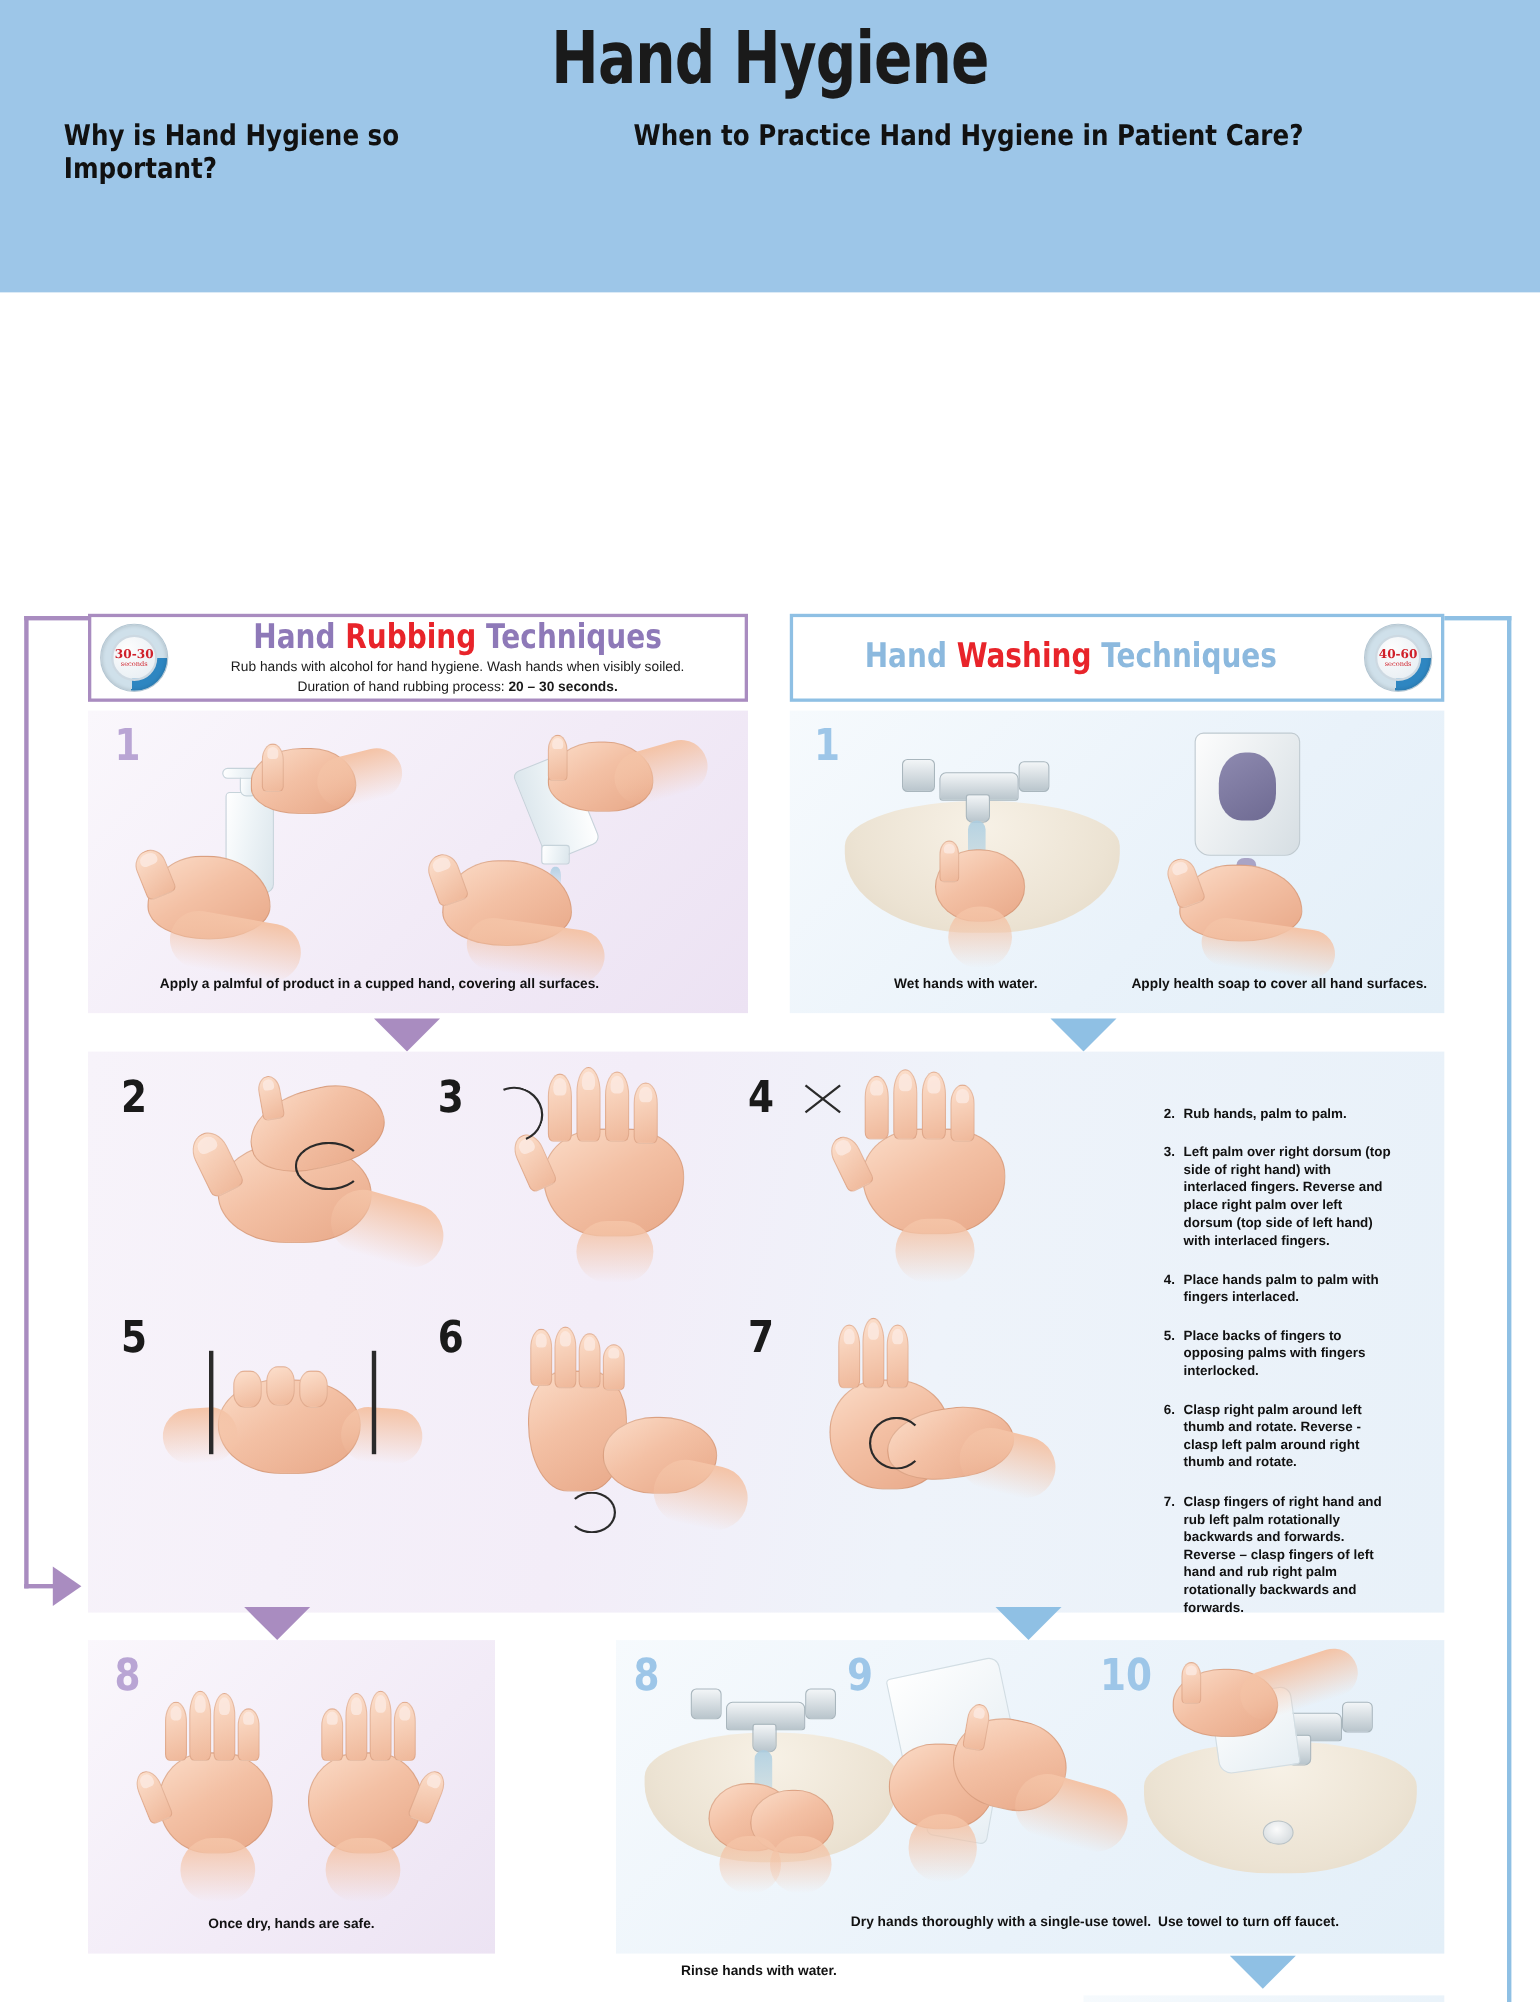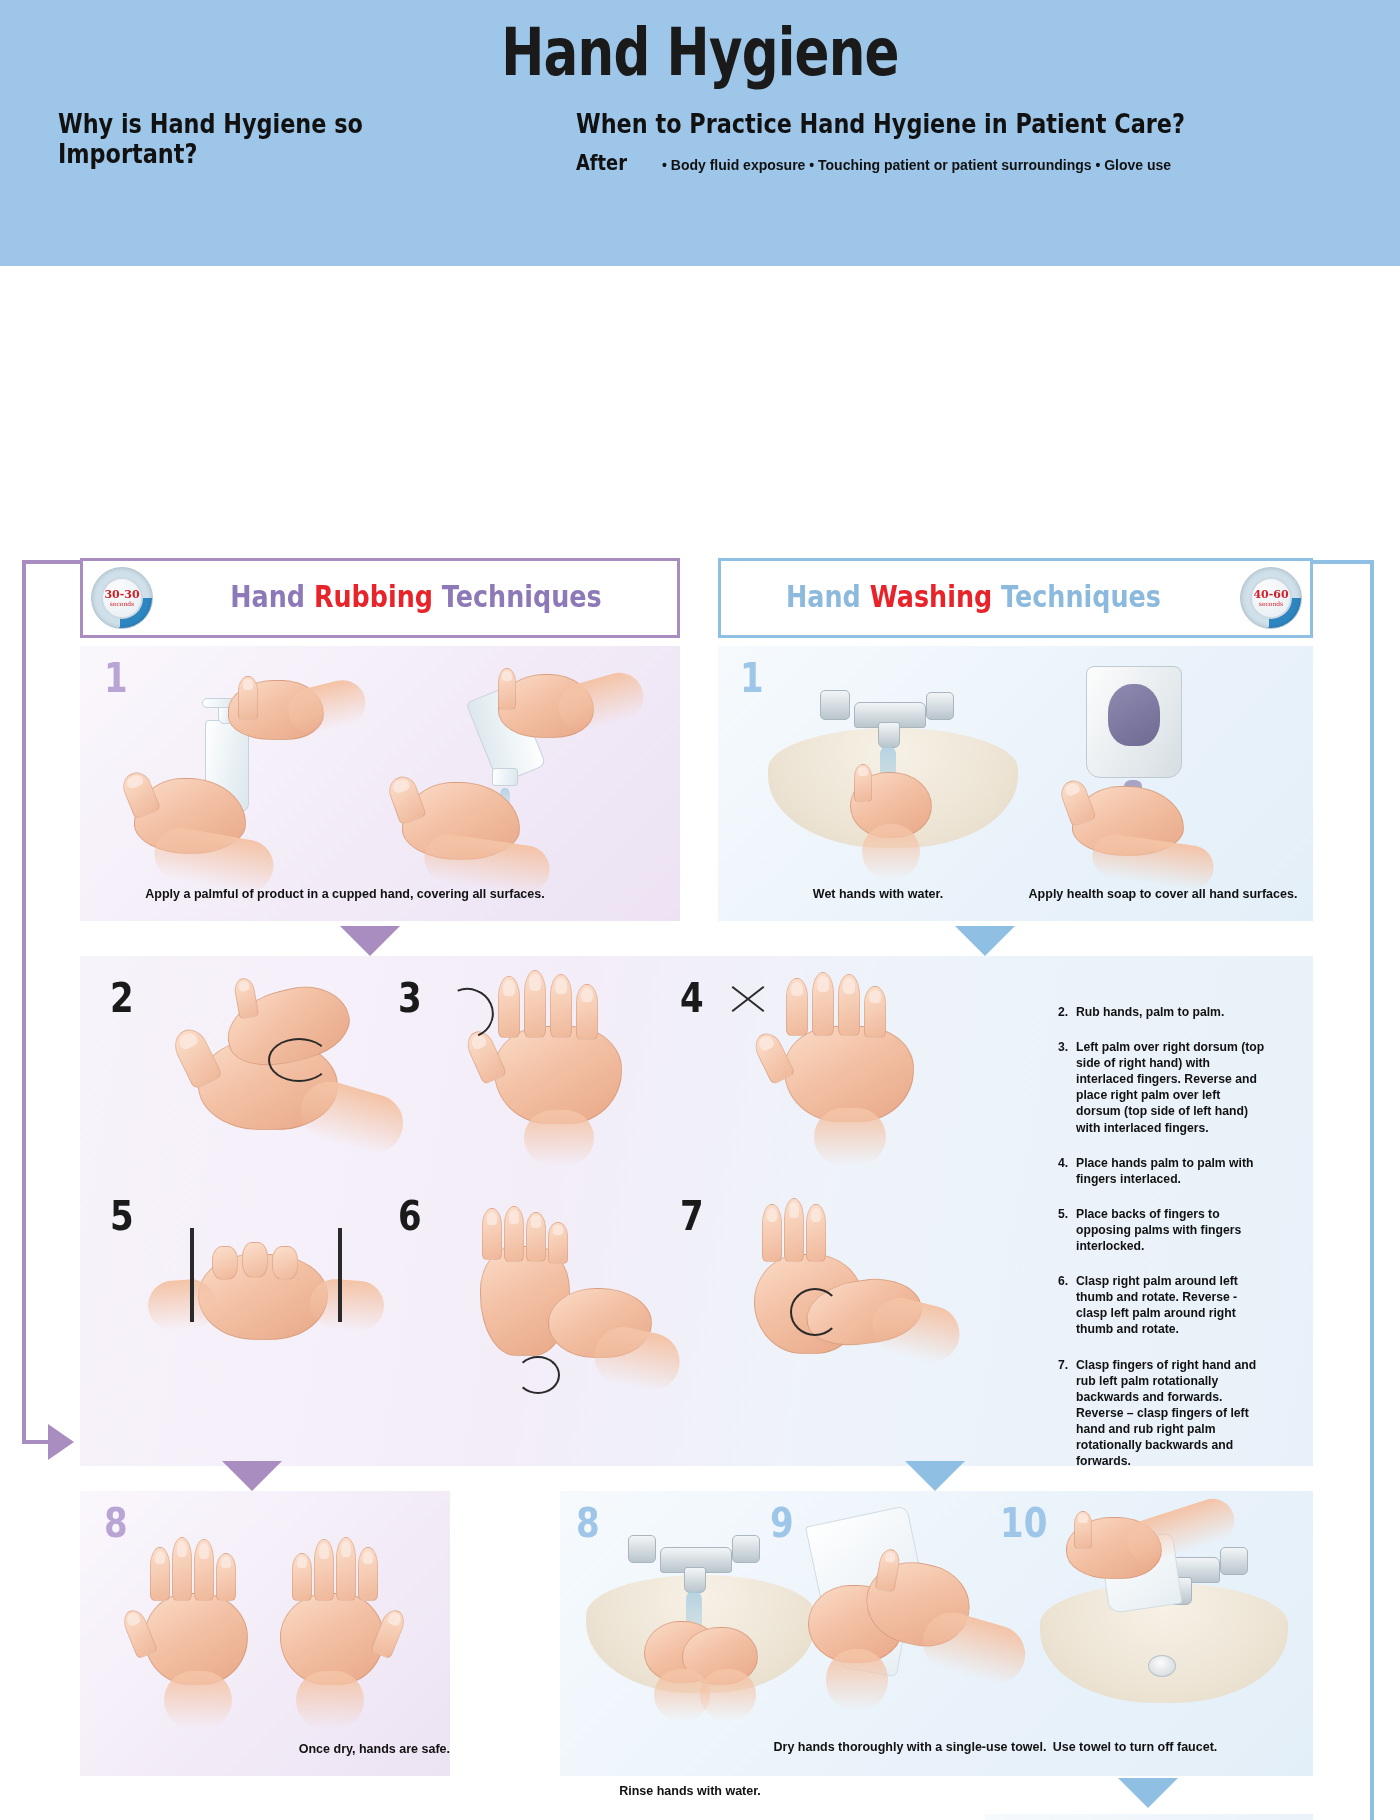--- a/index.html
+++ b/index.html
@@ -320,24 +320,20 @@
 <div class="header">
   <div class="main-title">Hand Hygiene</div>
 
   <div class="header-cols">
     <div class="hcol-left">
       <div class="h-heading">Why is Hand Hygiene so Important?</div>
     </div>
 
     <div class="hcol-right">
       <div class="h-heading">When to Practice Hand Hygiene in Patient Care?</div>
-      <div class="when-row">
-        <div class="when-label">After</div>
-        <div class="when-items">• Body fluid exposure • Touching patient or patient surroundings • Glove use</div>
-      </div>
     </div>
   </div>
 </div>
 
 <div class="canvas">
 
   <div class="pipe" style="left:22px; top:294px; width:60px; height:4px;"></div>
   <div class="pipe" style="left:22px; top:294px; width:4px; height:884px;"></div>
   <div class="pipe" style="left:22px; top:1174px; width:30px; height:4px;"></div>
   <div class="arrow-right purple" style="left:48px; top:1158px;"></div>
@@ -348,20 +344,24 @@
   <div class="tech-header rub">
     <div class="timer-badge">
       <div class="timer-needle"></div>
       <div class="timer-inner">
         <span class="timer-num">30-30</span>
         <span class="timer-sec">seconds</span>
       </div>
     </div>
     <div class="tech-text">
       <div class="tech-title"><span class="rubword">Hand </span><span class="accent">Rubbing</span><span class="rubword"> Techniques</span></div>
+      <div class="tech-sub">
+        <div>Rub hands with alcohol for hand hygiene. Wash hands when visibly soiled.</div>
+        <div><span>Duration of hand rubbing process: </span><b>20 – 30 seconds.</b></div>
+      </div>
     </div>
   </div>
 
   <div class="tech-header wash">
     <div class="tech-text">
       <div class="tech-title"><span class="washword">Hand </span><span class="accent">Washing</span><span class="washword"> Techniques</span></div>
     </div>
     <div class="timer-badge">
       <div class="timer-needle" style="transform:translateX(-50%) rotate(200deg);"></div>
       <div class="timer-inner">
@@ -622,21 +622,21 @@
         </div>
       <div class="finger" style="left:230px; top:16px; width:20px; height:54px;">
           <div class="nail"></div>
         </div>
       <div class="finger" style="left:250px; top:78px; width:22px; height:48px; transform:rotate(22deg);">
           <div class="nail"></div>
         </div>
       <div class="forearm" style="left:168px; top:140px; width:68px; height:58px;"></div>
     </div>
 
-    <div class="caption" style="left:0; top:250px; width:370px;text-align:right;">Once dry, hands are safe.</div>
+    <div class="caption" style="left:0; top:250px; width:370px;">Once dry, hands are safe.</div>
   </div>
 
   <div class="panel panel-wash-bottom">
 
     <div class="step-num blue" style="left:16px; top:12px;">8</div>
     <div class="ill" style="left:18px; top:18px; width:245px; height:200px;">
       <div class="sink" style="left:8px; top:66px; width:230px; height:118px;"></div>
       <div class="faucet" style="left:82px; top:38px; width:72px; height:26px; border-radius:6px 6px 3px 3px;"></div>
       <div class="faucet" style="left:106px; top:58px; width:22px; height:26px; border-radius:3px 3px 6px 6px;"></div>
       <div class="faucet" style="left:50px; top:26px; width:28px; height:28px; border-radius:5px;"></div>

